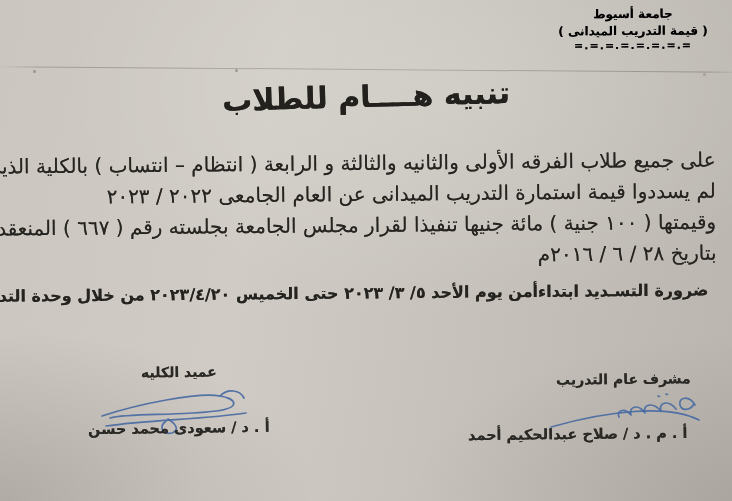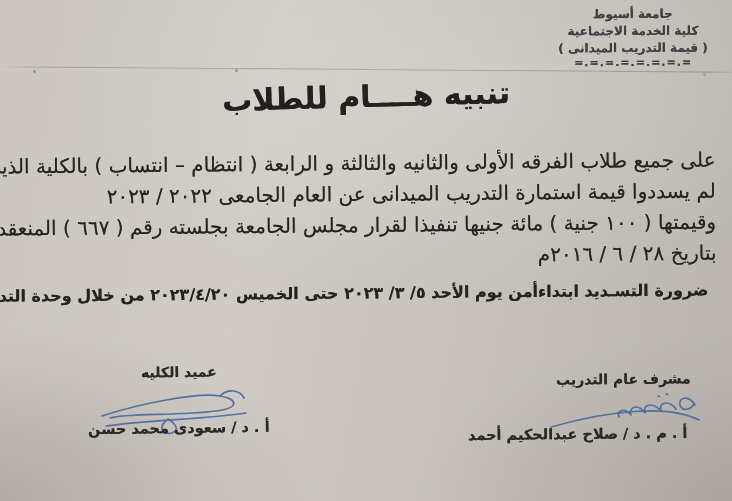--- a/index.html
+++ b/index.html
@@ -19,21 +19,21 @@
   
   .crease{
     left:-4px;right:-4px;top:69px;height:1px;
     background:linear-gradient(to right, rgba(110,106,99,0.0), rgba(110,106,99,0.45) 6%, rgba(110,106,99,0.35) 55%, rgba(110,106,99,0.5) 96%, rgba(110,106,99,0.1));
     transform:rotate(0.45deg);
   }
   .speck{width:3px;height:3px;border-radius:50%;background:#6f6b64;opacity:.55;}
   
   .letterhead{
     top:6px;right:14px;width:170px;text-align:center;
-    font-weight:bold;font-size:12px;line-height:17px;color:#404040;
+    font-weight:bold;font-size:12px;line-height:17px;color:#000000;
     transform:rotate(-0.3deg);
     text-shadow:0 0 .5px rgba(43,42,40,.7);
   }
   .letterhead .sep{font-size:11px;letter-spacing:1px;line-height:12px;}
   
   .notice-title{
     top:79px;left:50%;
     transform:translateX(-50%) rotate(-1.6deg);
     font-size:30px;font-weight:bold;color:#23211d;
     text-shadow:0 0 .6px rgba(35,33,29,.8);
@@ -63,21 +63,20 @@
 </head>
 <body>
 
 <div class="abs crease"></div>
 <div class="abs speck" style="left:33px;top:70px;"></div>
 <div class="abs speck" style="left:235px;top:69px;"></div>
 <div class="abs speck" style="left:703px;top:73px;opacity:.35;"></div>
 
 <div class="abs letterhead">
   <div class="txt">جامعة أسيوط</div>
-  <div class="txt">كلية الخدمة الاجتماعية</div>
   <div class="txt">( قيمة التدريب الميدانى )</div>
   <div class="txt sep">=.=.=.=.=.=.=.=</div>
 </div>
 
 <div class="abs notice-title txt">تنبيه هــــام للطلاب</div>
 
 <div class="abs body-block">
   <div>على جميع طلاب الفرقه الأولى والثانيه والثالثة و الرابعة ( انتظام – انتساب ) بالكلية الذين</div>
   <div>لم يسددوا قيمة استمارة التدريب الميدانى عن العام الجامعى ٢٠٢٢ / ٢٠٢٣</div>
   <div>وقيمتها ( ١٠٠ جنية ) مائة جنيها تنفيذا لقرار مجلس الجامعة بجلسته رقم ( ٦٦٧ ) المنعقدة</div>

